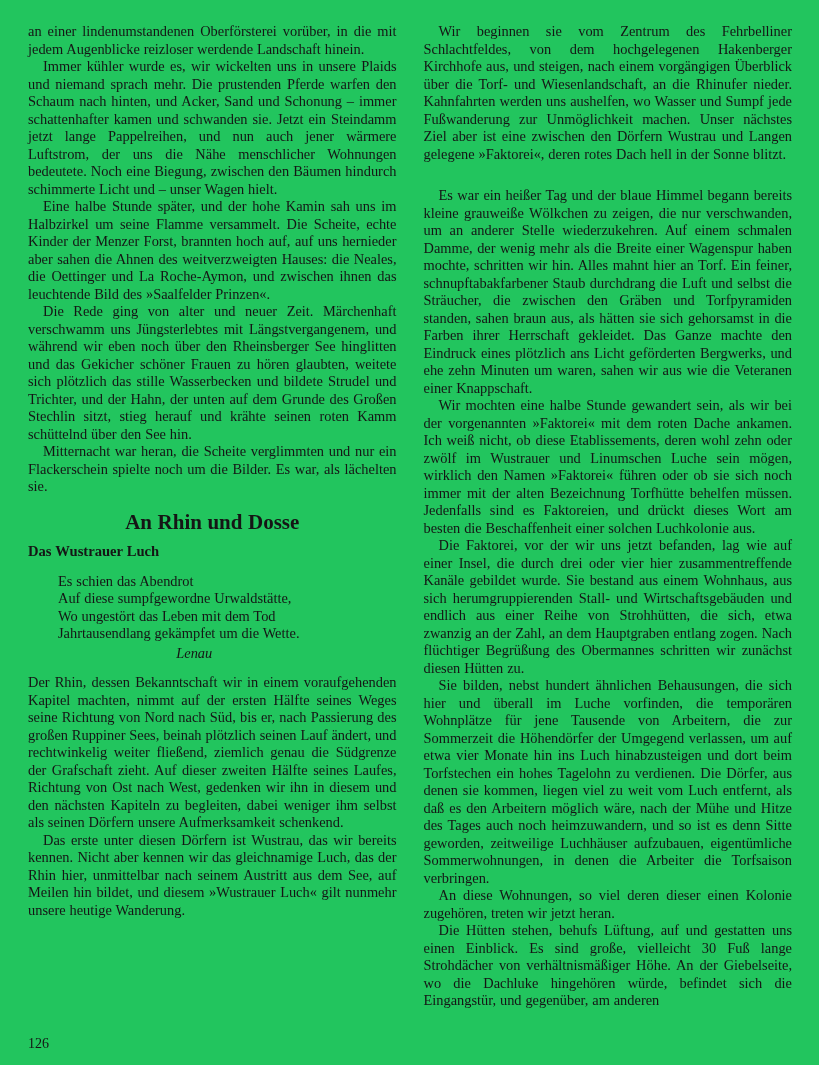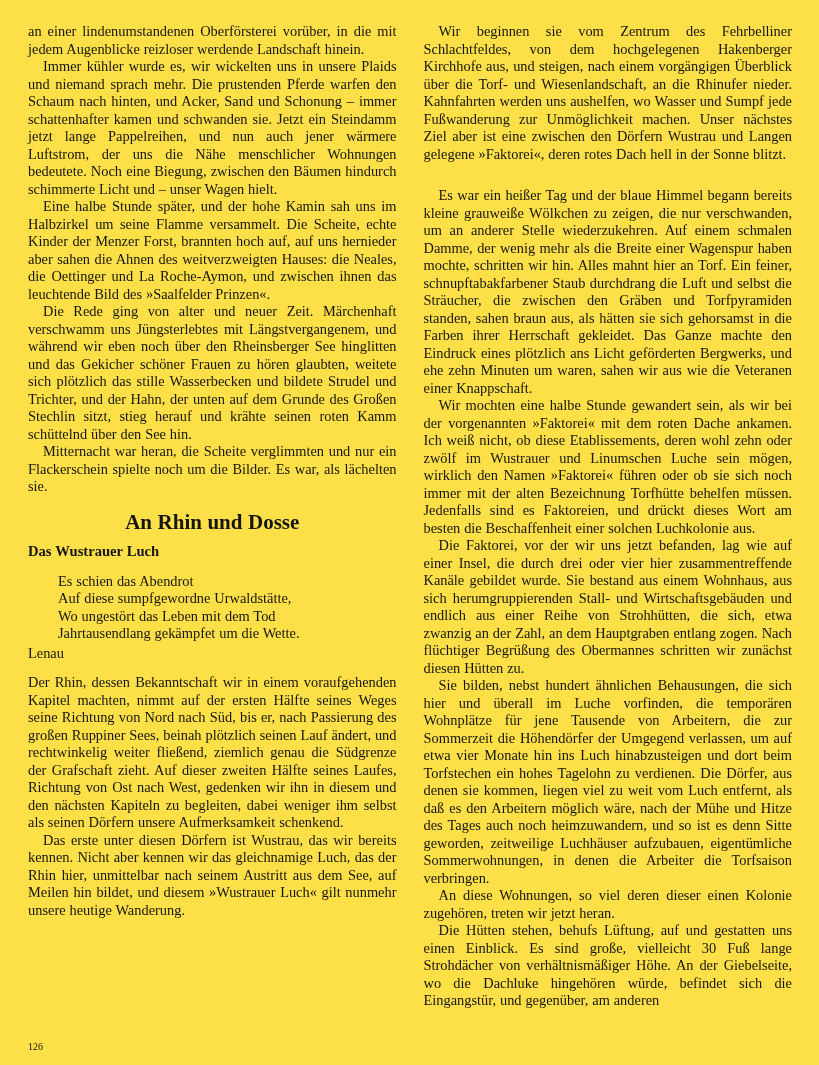--- a/index.html
+++ b/index.html
@@ -4,21 +4,21 @@
 <style>
   * { margin: 0; padding: 0; box-sizing: border-box; }
   html, body { background: #ffffff; }
   body {
     font-family: "Liberation Serif", "DejaVu Serif", serif;
     color: #151515;
   }
   .page {
     width: 819px;
     height: 1065px;
-    background: #fde047;
+    background: #22c55e;
     position: relative;
     padding: 23px 27px 0 28px;
     overflow: hidden;
   }
   .columns {
     display: flex;
     gap: 27px;
     align-items: flex-start;
   }
   .col {
@@ -46,29 +46,30 @@
     text-align: left;
     margin: 0 0 13px 0;
     line-height: 17px;
   }
   .poem {
     margin: 4px 0 2px 30px;
     text-align: left;
   }
   .poem-line { line-height: 17.5px; }
   .poem-attrib {
-    text-align: left;
+    font-style: italic;
+    text-align: center;
     padding-right: 36px;
     margin: 1px 0 12px 0;
   }
   .page-number {
     position: absolute;
     left: 28px;
     bottom: 13px;
-    font-size: 10px;
+    font-size: 14px;
   }
 </style>
 </head>
 <body>
 
 <div class="page">
   <div class="columns">
 
     <div class="col" lang="de">
       <p class="para">an einer lindenumstandenen Oberförsterei vorüber, in die mit jedem Augenblicke reizloser werdende Landschaft hinein.</p>

